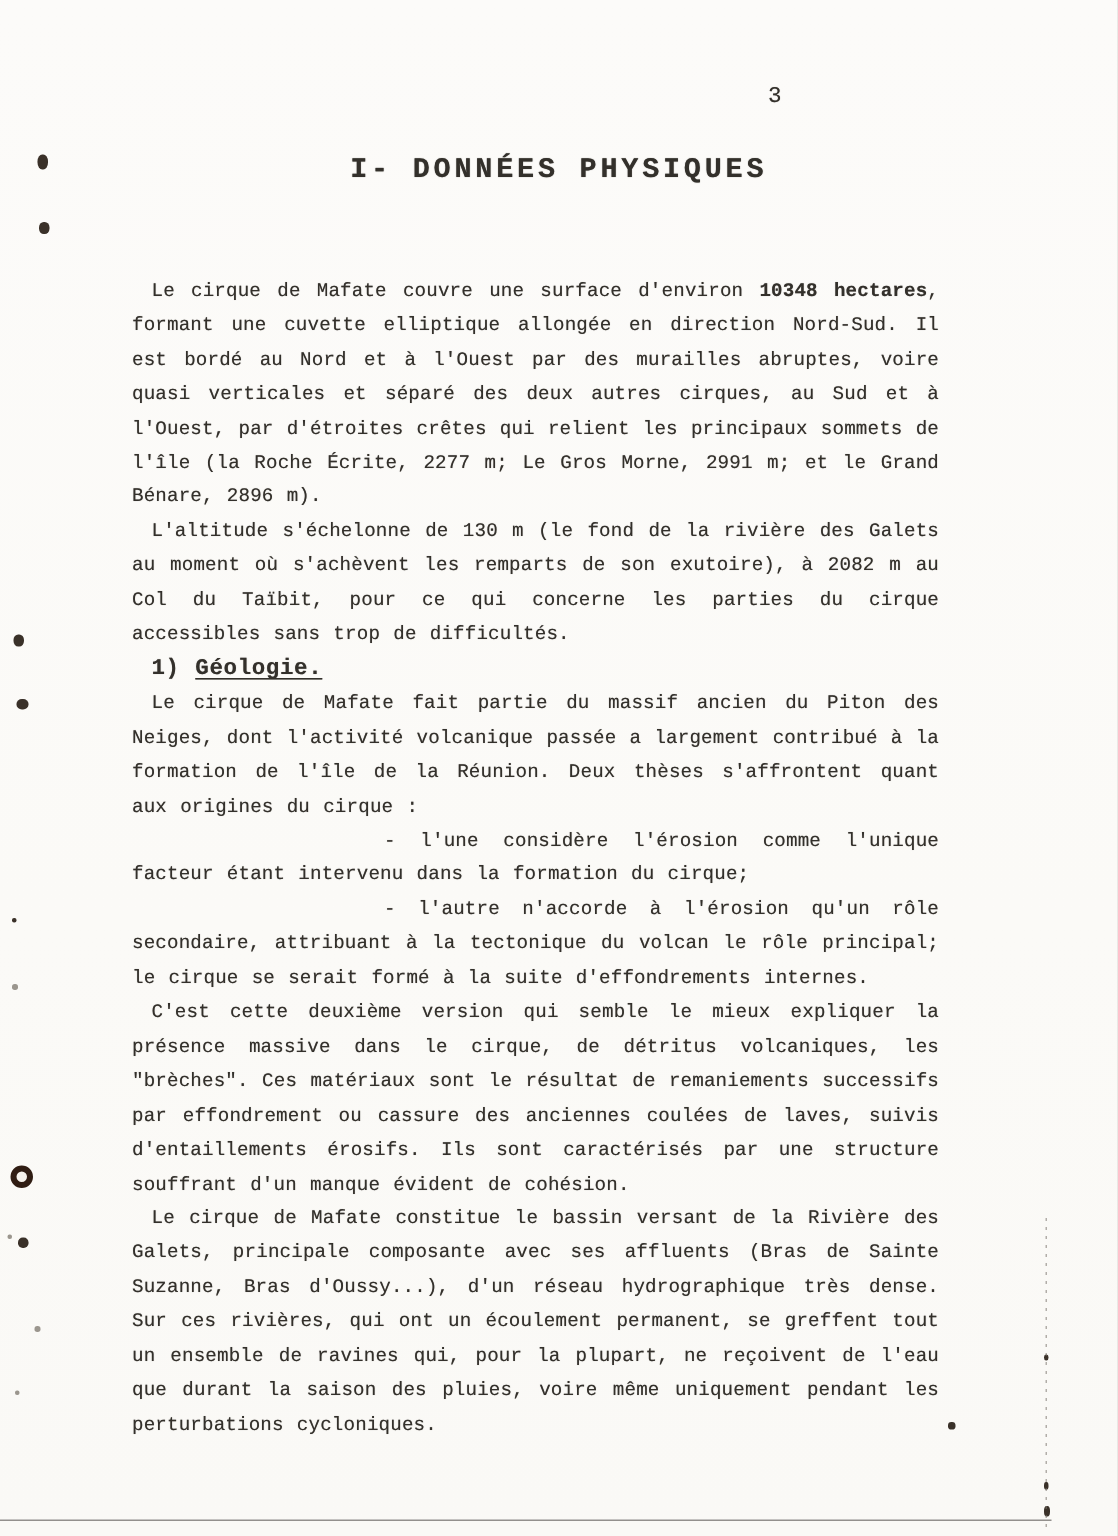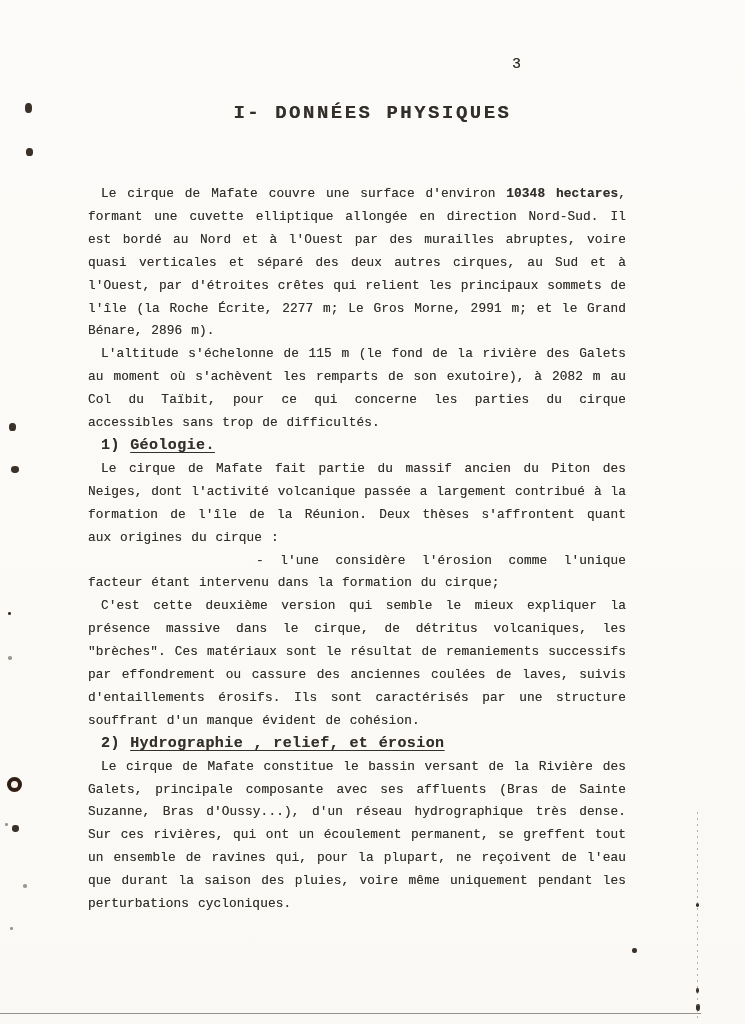--- a/index.html
+++ b/index.html
@@ -71,26 +71,26 @@
 <body>
 
 <div class="page">
 
   <div class="page-number">3</div>
 
   <div class="doc-title">I- DONNÉES PHYSIQUES</div>
 
   <div class="document-body">
       <p class="para"><span>Le cirque de Mafate couvre une surface d'environ </span><span class="bold">10348 hectares</span><span>, formant une cuvette elliptique allongée en direction Nord-Sud. Il est bordé au Nord et à l'Ouest par des murailles abruptes, voire quasi verticales et séparé des deux autres cirques, au Sud et à l'Ouest, par d'étroites crêtes qui relient les principaux sommets de l'île (la Roche Écrite, 2277 m; Le Gros Morne, 2991 m; et le Grand Bénare, 2896 m).</span></p>
-      <p class="para"><span>L'altitude s'échelonne de 115 m (le fond de la rivière des Galets au moment où s'achèvent les remparts de son exutoire), à 2082 m au Col du Taïbit, pour ce qui concerne les parties du cirque accessibles sans trop de difficultés.</span></p>
+      <p class="para"><span>L'altitude s'échelonne de 130 m (le fond de la rivière des Galets au moment où s'achèvent les remparts de son exutoire), à 2082 m au Col du Taïbit, pour ce qui concerne les parties du cirque accessibles sans trop de difficultés.</span></p>
       <p class="heading"><span>1) </span><span class="u">Géologie.</span></p>
       <p class="para"><span>Le cirque de Mafate fait partie du massif ancien du Piton des Neiges, dont l'activité volcanique passée a largement contribué à la formation de l'île de la Réunion. Deux thèses s'affrontent quant aux origines du cirque :</span></p>
       <p class="hang"><span>- l'une considère l'érosion comme l'unique facteur étant intervenu dans la formation du cirque;</span></p>
+      <p class="hang"><span>- l'autre n'accorde à l'érosion qu'un rôle secondaire, attribuant à la tectonique du volcan le rôle principal; le cirque se serait formé à la suite d'effondrements internes.</span></p>
       <p class="para"><span>C'est cette deuxième version qui semble le mieux expliquer la présence massive dans le cirque, de détritus volcaniques, les "brèches". Ces matériaux sont le résultat de remaniements successifs par effondrement ou cassure des anciennes coulées de laves, suivis d'entaillements érosifs. Ils sont caractérisés par une structure souffrant d'un manque évident de cohésion.</span></p>
-      <p class="heading"><span>2) </span><span class="u">Hydrographie , relief, et érosion</span></p>
       <p class="para"><span>Le cirque de Mafate constitue le bassin versant de la Rivière des Galets, principale composante avec ses affluents (Bras de Sainte Suzanne, Bras d'Oussy...), d'un réseau hydrographique très dense. Sur ces rivières, qui ont un écoulement permanent, se greffent tout un ensemble de ravines qui, pour la plupart, ne reçoivent de l'eau que durant la saison des pluies, voire même uniquement pendant les perturbations cycloniques.</span></p>
     </div>
 
   <div class="speck" style="left:25px; top:103px; width:7px; height:10px;"></div>
   <div class="speck" style="left:26px; top:148px; width:7px; height:8px;"></div>
   <div class="speck" style="left:9px; top:423px; width:7px; height:8px;"></div>
   <div class="speck" style="left:11px; top:466px; width:8px; height:7px;"></div>
   <div class="speck" style="left:8px; top:612px; width:3px; height:3px;"></div>
   <div class="speck faint" style="left:8px; top:656px; width:4px; height:4px;"></div>
   <div class="ink-ring"></div>

